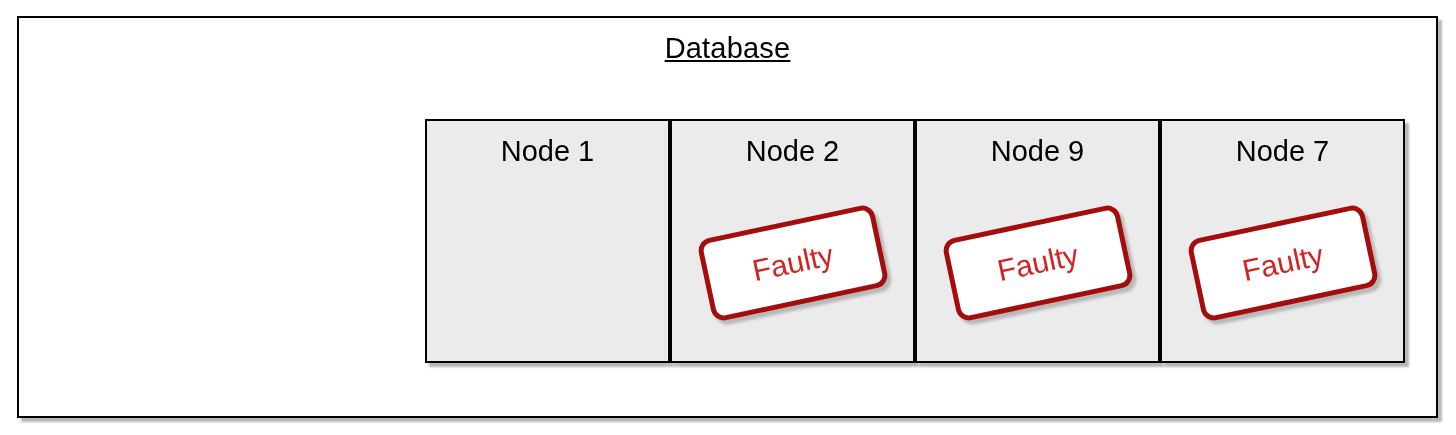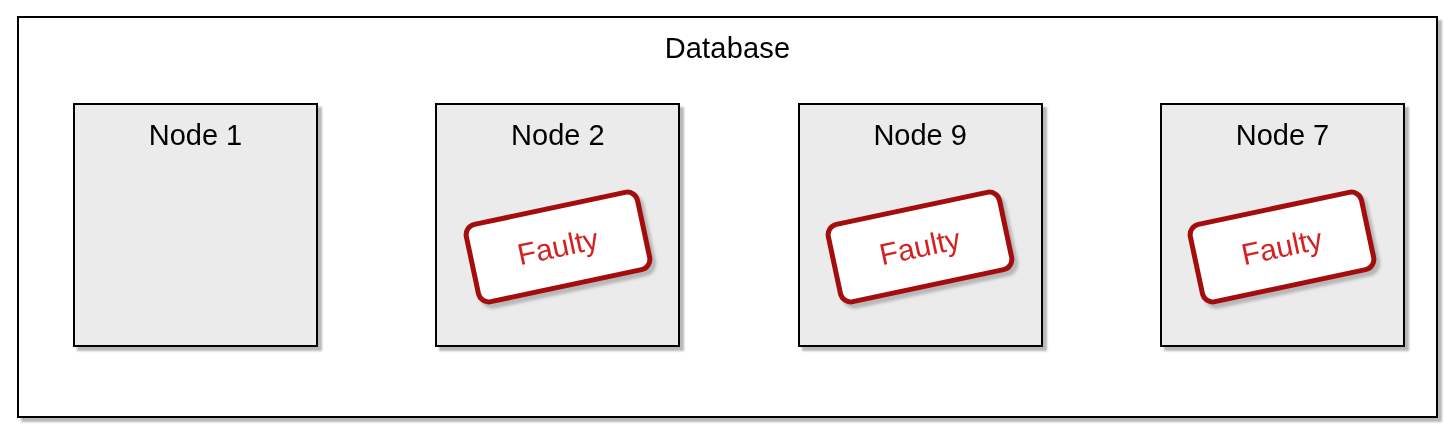--- a/index.html
+++ b/index.html
@@ -25,28 +25,29 @@
     background: #ffffff;
     border: 2px solid var(--box-border, #000);
     box-shadow: 4px 4px 2px var(--shadow, #b8b8b8);
   }
   .title {
     padding-top: 14px;
     text-align: center;
     font-size: 29px;
     color: #000;
     letter-spacing: 0.2px;
+    text-decoration: underline;
   }
   .row {
     position: absolute;
     left: 33px;
     right: 31px;
-    top: 85px;
+    top: 101px;
     display: flex;
-    justify-content: space-between;
+    justify-content: flex-end;
     padding-left: 21px;
   }
   .node {
     position: relative;
     width: 245px;
     height: 244px;
     box-sizing: border-box;
     background: var(--node-fill, #ebebeb);
     border: 2px solid var(--box-border, #000);
     box-shadow: 4px 4px 2px var(--shadow, #b8b8b8);

